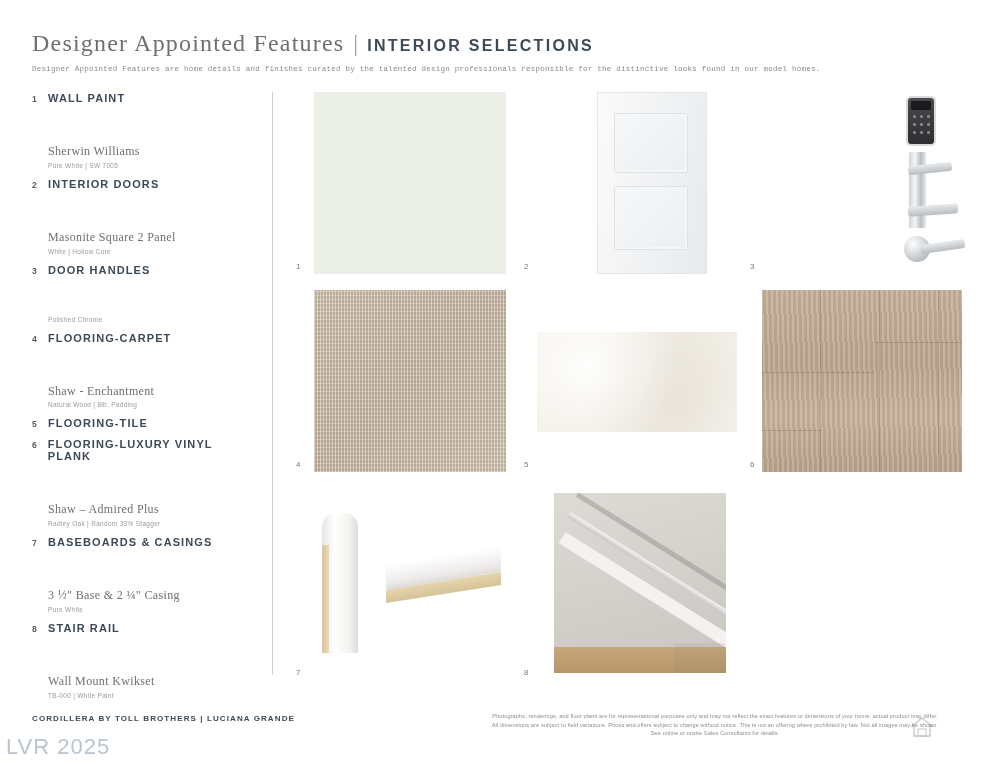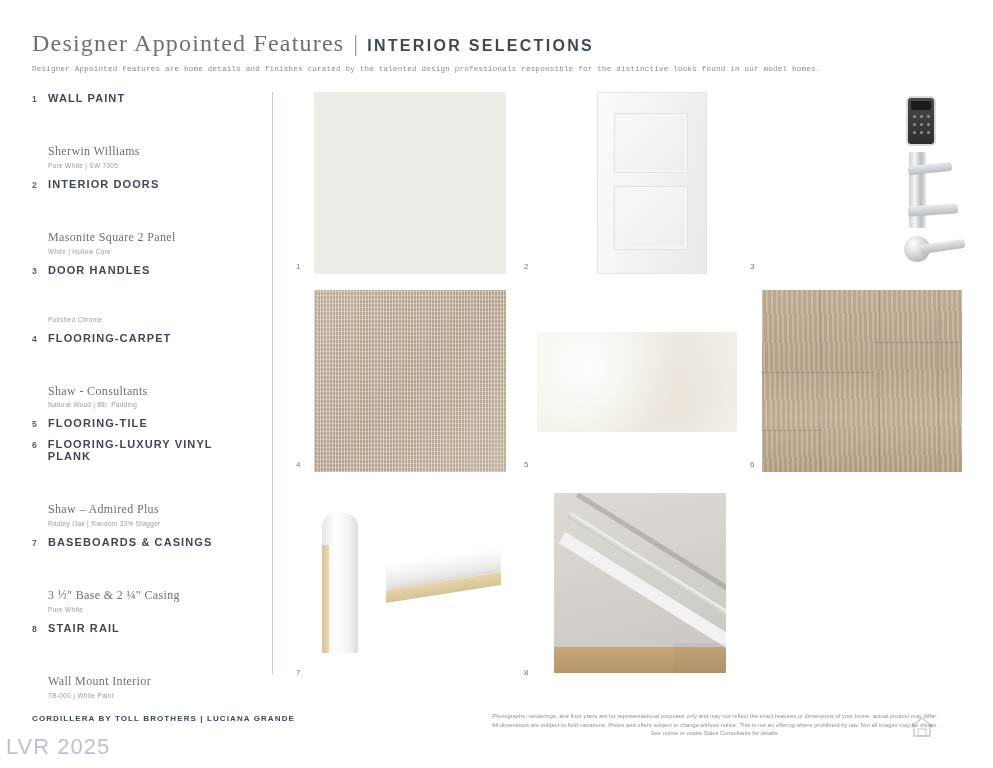--- a/index.html
+++ b/index.html
@@ -370,21 +370,21 @@
         <div class="item-meta">Polished Chrome</div>
       </div>
     </div>
 
     <div class="item">
       <div class="item-head">
         <span class="item-num">4</span>
         <span class="item-cat">FLOORING-CARPET</span>
       </div>
       <div class="item-body">
-        <div class="item-name">Shaw - Consultants</div>
+        <div class="item-name">Shaw - Enchantment</div>
         <div class="item-meta">Natural Wood  |  8lb. Padding</div>
       </div>
     </div>
 
     <div class="item">
       <div class="item-head">
         <span class="item-num">5</span>
         <span class="item-cat">FLOORING-TILE</span>
       </div>
     </div>
@@ -410,21 +410,21 @@
         <div class="item-meta">Pure White</div>
       </div>
     </div>
 
     <div class="item">
       <div class="item-head">
         <span class="item-num">8</span>
         <span class="item-cat">STAIR RAIL</span>
       </div>
       <div class="item-body">
-        <div class="item-name">Wall Mount Interior</div>
+        <div class="item-name">Wall Mount Kwikset</div>
         <div class="item-meta">TB-000  |  White Paint</div>
       </div>
     </div>
 
   </div>
 
   <div class="divider"></div>
 
   <div class="grid">
 

